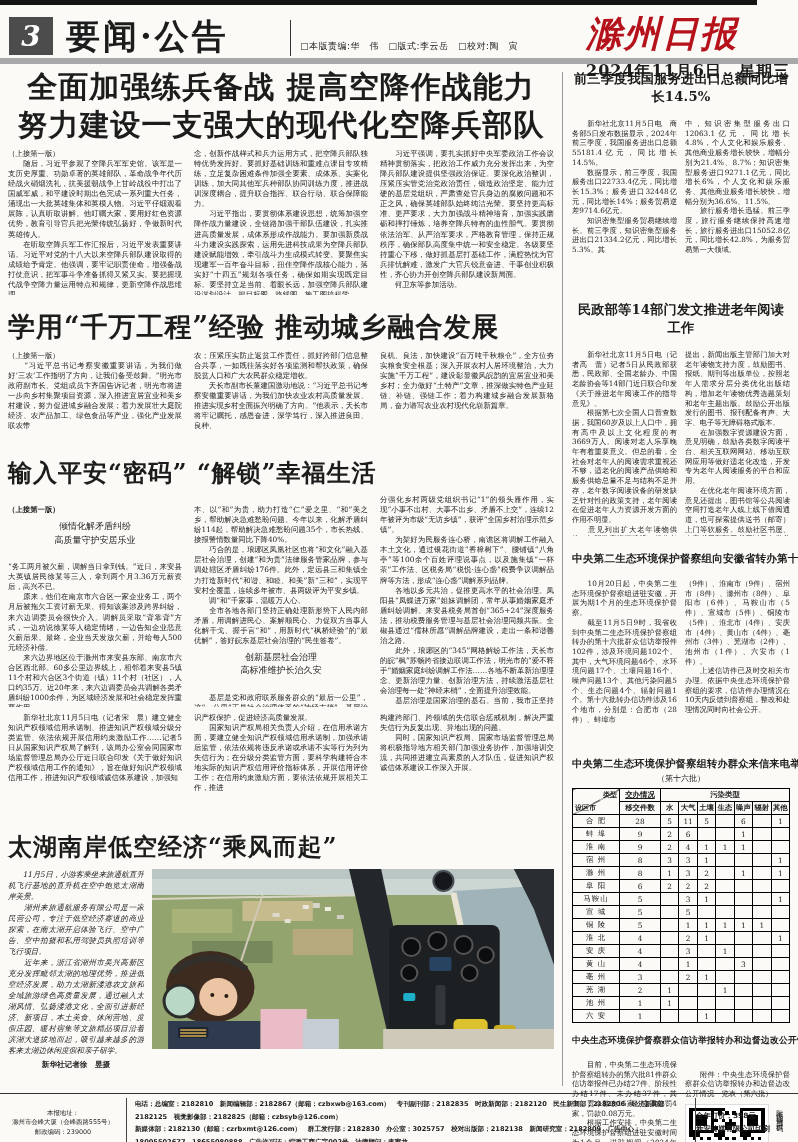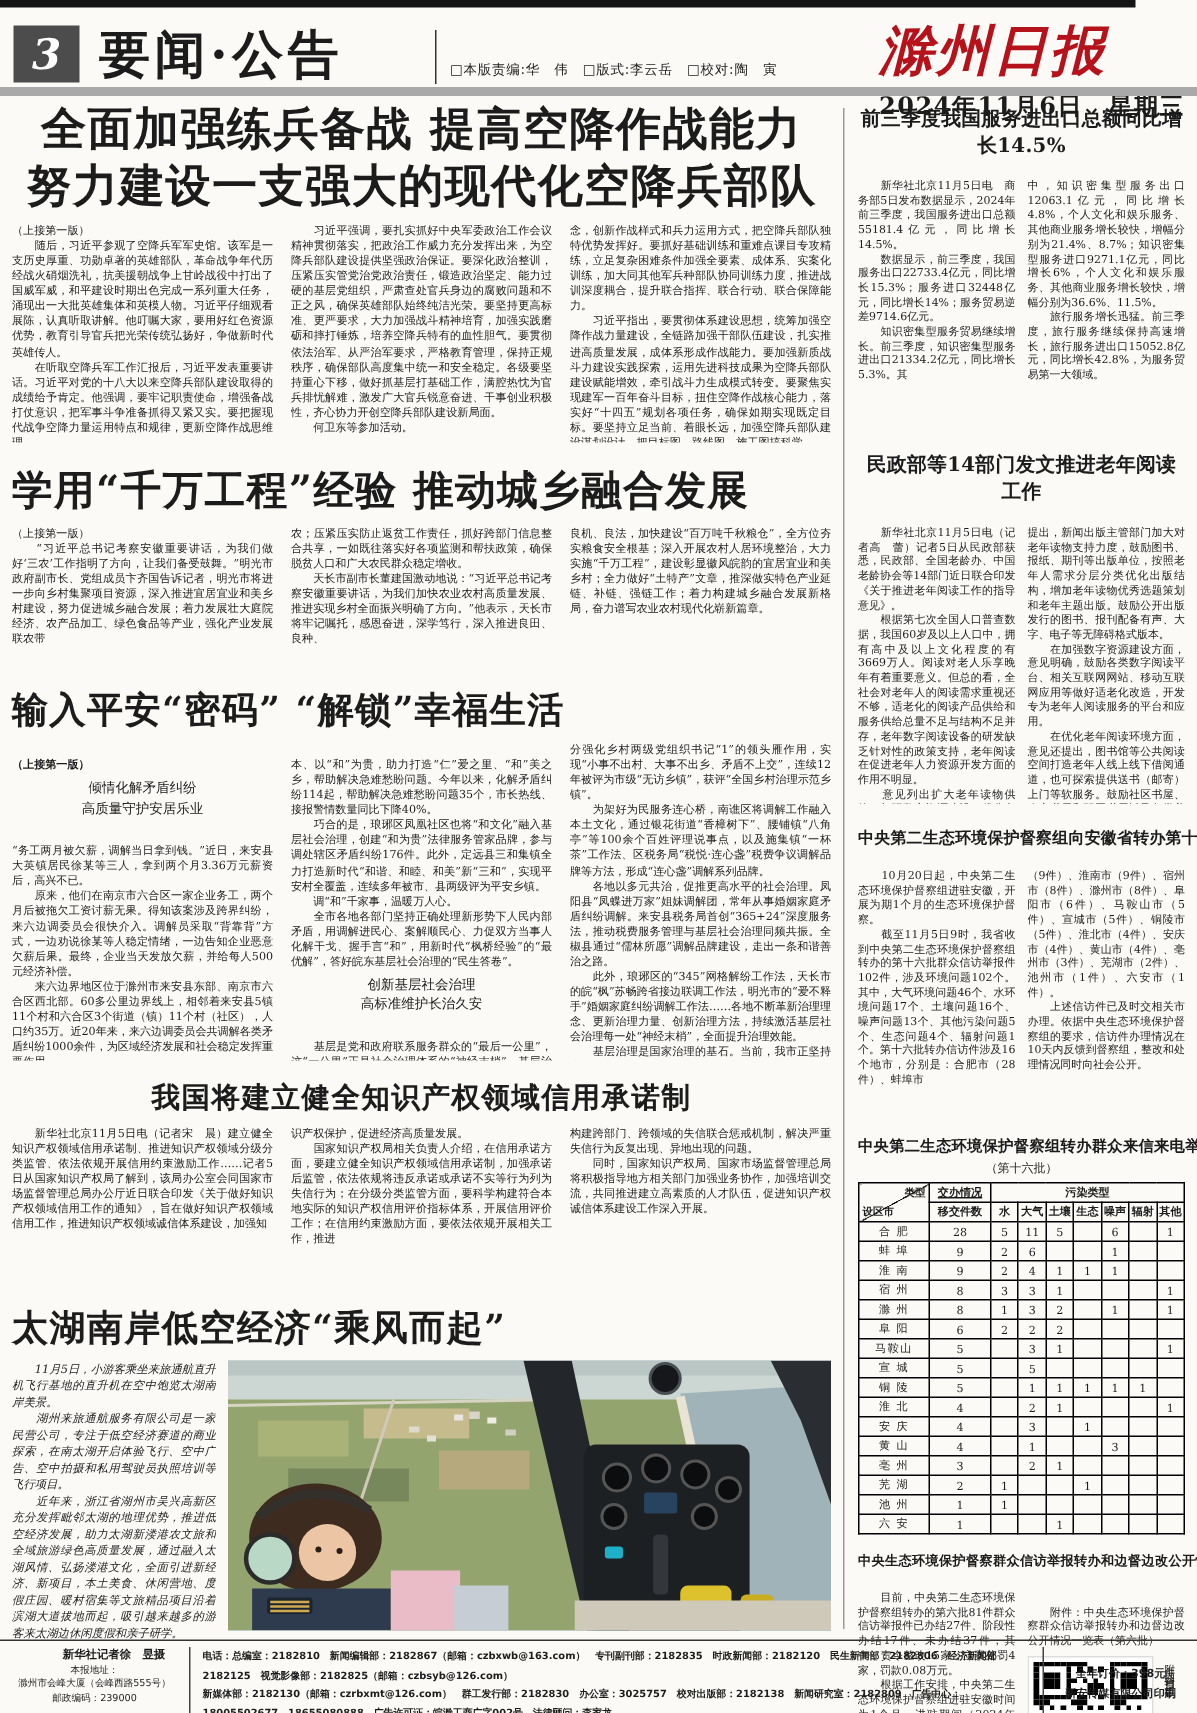--- a/index.html
+++ b/index.html
@@ -72,21 +72,21 @@
       grid-template-columns:repeat(21,1fr);grid-template-rows:repeat(21,1fr);padding:3px;}
   .qr div{background:#fff;} .qr div.b{background:#000;}
   .qr-cap{writing-mode:vertical-rl;font-size:7px;letter-spacing:2px;height:76px;}
   
   .footer-rule{position:absolute;left:0;top:1093px;width:100%;height:1px;background:#333;}
   .footer{position:absolute;left:0;top:1098px;width:100%;display:flex;align-items:center;
           font-family:"DejaVu Sans","Liberation Sans",sans-serif;}
   .f-addr{width:126px;text-align:center;font-size:6.4px;line-height:1.5;}
   .f-mid{flex:1;border-left:1px solid #444;border-right:1px solid #444;padding:0 8px;
          font-size:6.6px;line-height:1.9;font-weight:bold;}
-  .f-right{width:102px;text-align:center;font-size:7.4px;font-weight:bold;line-height:1.7;}
+  .f-right{width:102px;text-align:left;font-size:7.4px;font-weight:bold;line-height:1.7;}
 </style>
 </head>
 <body>
 
 <div class="page">
   <div class="topbar"></div>
   <div class="pagenum">3</div>
   <div class="section-title">要闻·公告</div>
   <div class="hdr-vline"></div>
   <div class="staff">□本版责编:华　伟　□版式:李云岳　□校对:陶　寅</div>
@@ -98,24 +98,24 @@
 
   <div class="left-area">
 
     <div>
       <div class="h-a1">全面加强练兵备战  提高空降作战能力
 努力建设一支强大的现代化空降兵部队</div>
       <div class="cols bh1">
         <div class="c">（上接第一版）
 　　随后，习近平参观了空降兵军军史馆。该军是一支历史厚重、功勋卓著的英雄部队，革命战争年代历经战火硝烟洗礼，抗美援朝战争上甘岭战役中打出了国威军威，和平建设时期出色完成一系列重大任务，涌现出一大批英雄集体和英模人物。习近平仔细观看展陈，认真听取讲解。他叮嘱大家，要用好红色资源优势，教育引导官兵把光荣传统弘扬好，争做新时代英雄传人。
 　　在听取空降兵军工作汇报后，习近平发表重要讲话。习近平对党的十八大以来空降兵部队建设取得的成绩给予肯定。他强调，要牢记职责使命，增强备战打仗意识，把军事斗争准备抓得又紧又实。要把握现代战争空降力量运用特点和规律，更新空降作战思维理</div>
+        <div class="c">念，创新作战样式和兵力运用方式，把空降兵部队独特优势发挥好。要抓好基础训练和重难点课目专攻精练，立足复杂困难条件加强全要素、成体系、实案化训练，加大同其他军兵种部队协同训练力度，推进战训深度耦合，提升联合指挥、联合行动、联合保障能力。
+　　习近平指出，要贯彻体系建设思想，统筹加强空降作战力量建设，全链路加强干部队伍建设，扎实推进高质量发展，成体系形成作战能力。要加强新质战斗力建设实践探索，运用先进科技成果为空降兵部队建设赋能增效，牵引战斗力生成模式转变。要聚焦实现建军一百年奋斗目标，扭住空降作战核心能力，落实好“十四五”规划各项任务，确保如期实现既定目标。要坚持立足当前、着眼长远，加强空降兵部队建设谋划设计，把目标图、路线图、施工图搞科学。</div>
         <div class="c">　　习近平强调，要扎实抓好中央军委政治工作会议精神贯彻落实，把政治工作威力充分发挥出来，为空降兵部队建设提供坚强政治保证。要深化政治整训，压紧压实管党治党政治责任，锻造政治坚定、能力过硬的基层党组织，严肃查处官兵身边的腐败问题和不正之风，确保英雄部队始终纯洁光荣。要坚持更高标准、更严要求，大力加强战斗精神培育，加强实践磨砺和摔打锤炼，培养空降兵特有的血性胆气。要贯彻依法治军、从严治军要求，严格教育管理，保持正规秩序，确保部队高度集中统一和安全稳定。各级要坚持重心下移，做好抓基层打基础工作，满腔热忱为官兵排忧解难，激发广大官兵锐意奋进、干事创业积极性，齐心协力开创空降兵部队建设新局面。
 　　何卫东等参加活动。</div>
-        <div class="c">念，创新作战样式和兵力运用方式，把空降兵部队独特优势发挥好。要抓好基础训练和重难点课目专攻精练，立足复杂困难条件加强全要素、成体系、实案化训练，加大同其他军兵种部队协同训练力度，推进战训深度耦合，提升联合指挥、联合行动、联合保障能力。
-　　习近平指出，要贯彻体系建设思想，统筹加强空降作战力量建设，全链路加强干部队伍建设，扎实推进高质量发展，成体系形成作战能力。要加强新质战斗力建设实践探索，运用先进科技成果为空降兵部队建设赋能增效，牵引战斗力生成模式转变。要聚焦实现建军一百年奋斗目标，扭住空降作战核心能力，落实好“十四五”规划各项任务，确保如期实现既定目标。要坚持立足当前、着眼长远，加强空降兵部队建设谋划设计，把目标图、路线图、施工图搞科学。</div>
       </div>
     </div>
 
     <div>
       <div class="h-serif h-a2">学用“千万工程”经验  推动城乡融合发展</div>
       <div class="cols bh2">
         <div class="c">（上接第一版）
 　　“习近平总书记考察安徽重要讲话，为我们做好‘三农’工作指明了方向，让我们备受鼓舞。”明光市政府副市长、党组成员卞齐国告诉记者，明光市将进一步向乡村集聚项目资源，深入推进宜居宜业和美乡村建设，努力促进城乡融合发展；着力发展壮大庭院经济、农产品加工、绿色食品等产业，强化产业发展联农带</div>
         <div class="c">农；压紧压实防止返贫工作责任，抓好跨部门信息整合共享，一如既往落实好各项监测和帮扶政策，确保脱贫人口和广大农民群众稳定增收。
 　　天长市副市长董建国激动地说：“习近平总书记考察安徽重要讲话，为我们加快农业农村高质量发展、推进实现乡村全面振兴明确了方向。”他表示，天长市将牢记嘱托，感恩奋进，深学笃行，深入推进良田、良种、</div>
@@ -148,21 +148,20 @@
         </div>
         <div class="c">分强化乡村两级党组织书记“1”的领头雁作用，实现“小事不出村、大事不出乡、矛盾不上交”，连续12年被评为市级“无访乡镇”，获评“全国乡村治理示范乡镇”。
 　　为架好为民服务连心桥，南谯区将调解工作融入本土文化，通过银花街道“香樟树下”、腰铺镇“八角亭”等100余个百姓评理说事点，以及施集镇“一杯茶”工作法、区税务局“税悦·连心盏”税费争议调解品牌等方法，形成“连心盏”调解系列品牌。
 　　各地以多元共治，促推更高水平的社会治理。凤阳县“凤蝶进万家”姐妹调解团，常年从事婚姻家庭矛盾纠纷调解。来安县税务局首创“365+24”深度服务法，推动税费服务管理与基层社会治理同频共振。全椒县通过“儒林所愿”调解品牌建设，走出一条和谐善治之路。
 　　此外，琅琊区的“345”网格解纷工作法，天长市的皖“枫”苏畅跨省接边联调工作法，明光市的“爱不释手”婚姻家庭纠纷调解工作法……各地不断革新治理理念、更新治理力量、创新治理方法，持续激活基层社会治理每一处“神经末梢”，全面提升治理效能。
 　　基层治理是国家治理的基石。当前，我市正坚持和发展新时代“枫桥经验”，借鉴“新时代六尺巷工作法”，健全党组织领导的自治、法治、德治相结合的城乡基层治理体系，着力推动基层治理体系和治理能力现代化，聚力推进更高水平的平安滁州建设。</div>
       </div>
     </div>
 
     <div>
-      <div class="h-serif h-a4">我国将建立健全知识产权领域信用承诺制</div>
       <div class="cols bh4">
         <div class="c">　　新华社北京11月5日电（记者宋　晨）建立健全知识产权领域信用承诺制、推进知识产权领域分级分类监管、依法依规开展信用约束激励工作……记者5日从国家知识产权局了解到，该局办公室会同国家市场监督管理总局办公厅近日联合印发《关于做好知识产权领域信用工作的通知》，旨在做好知识产权领域信用工作，推进知识产权领域诚信体系建设，加强知</div>
         <div class="c">识产权保护，促进经济高质量发展。
 　　国家知识产权局相关负责人介绍，在信用承诺方面，要建立健全知识产权领域信用承诺制，加强承诺后监管，依法依规将违反承诺或承诺不实等行为列为失信行为；在分级分类监管方面，要科学构建符合本地实际的知识产权信用评价指标体系，开展信用评价工作；在信用约束激励方面，要依法依规开展相关工作，推进</div>
         <div class="c">构建跨部门、跨领域的失信联合惩戒机制，解决严重失信行为反复出现、异地出现的问题。
 　　同时，国家知识产权局、国家市场监督管理总局将积极指导地方相关部门加强业务协作，加强培训交流，共同推进建立高素质的人才队伍，促进知识产权诚信体系建设工作深入开展。</div>
       </div>
     </div>
 
     <div>

